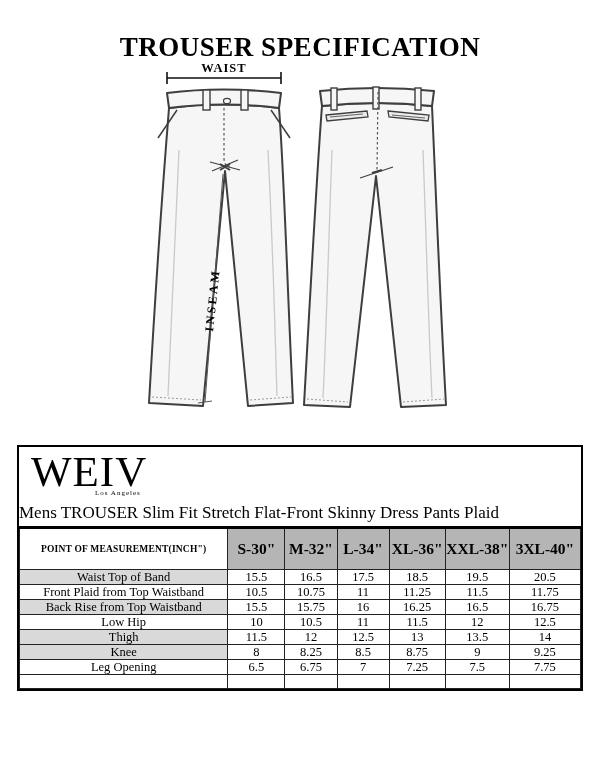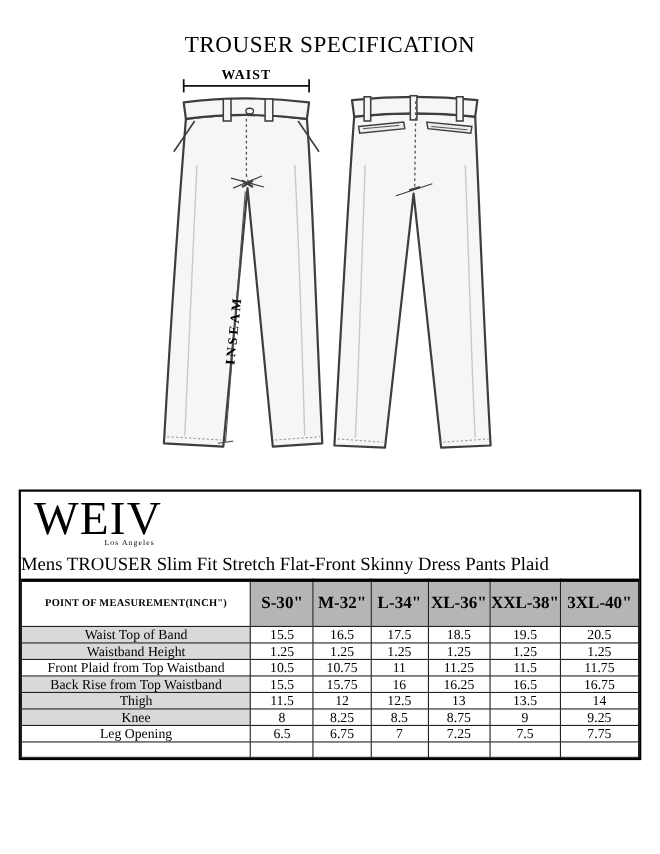--- a/index.html
+++ b/index.html
@@ -1,19 +1,19 @@
 <!DOCTYPE html>
 <html style="--header-bg: #b5b5b5; --label-bg: #d9d9d9;"><head>
 <meta charset="utf-8">
 <style>
   html,body{margin:0;padding:0;background:#fff;}
   body{width:600px;height:776px;position:relative;font-family:"Liberation Serif","DejaVu Serif",serif;color:#000;overflow:hidden;}
 
   .page-title{position:absolute;top:14px;left:0;width:600px;text-align:center;
-    font-size:21px;font-weight:normal;letter-spacing:.5px;}
+    font-size:27px;font-weight:bold;letter-spacing:.5px;}
 
   .diagram-svg{position:absolute;top:0;left:0;}
 
   .sheet{position:absolute;left:17px;top:445px;width:562px;border:2px solid #000;background:#fff;}
   .brand-block{padding:4px 0 0 12px;height:52px;}
   .brand-name{font-size:43px;line-height:42px;letter-spacing:1px;font-weight:normal;}
   .brand-sub{font-size:7px;letter-spacing:1px;margin:-4px 0 0 64px;}
   .product-title{text-align:left;font-size:17px;padding:0 0 3px 0;}
 
   table.spec{width:100%;border-collapse:collapse;table-layout:fixed;border-top:3px solid #000;}
@@ -138,47 +138,47 @@
         <tr>
           <td class="lbl shaded">Waist Top of Band</td>
           <td class="val">15.5</td>
           <td class="val">16.5</td>
           <td class="val">17.5</td>
           <td class="val">18.5</td>
           <td class="val">19.5</td>
           <td class="val">20.5</td>
         </tr>
         <tr>
-          <td class="lbl shaded">Waistband Height</td>
-          <td class="val">1.25</td>
-          <td class="val">1.25</td>
-          <td class="val">1.25</td>
-          <td class="val">1.25</td>
-          <td class="val">1.25</td>
-          <td class="val">1.25</td>
-        </tr>
-        <tr>
           <td class="lbl">Front Plaid from Top Waistband</td>
           <td class="val">10.5</td>
           <td class="val">10.75</td>
           <td class="val">11</td>
           <td class="val">11.25</td>
           <td class="val">11.5</td>
           <td class="val">11.75</td>
         </tr>
         <tr>
           <td class="lbl shaded">Back Rise from Top Waistband</td>
           <td class="val">15.5</td>
           <td class="val">15.75</td>
           <td class="val">16</td>
           <td class="val">16.25</td>
           <td class="val">16.5</td>
           <td class="val">16.75</td>
         </tr>
         <tr>
+          <td class="lbl">Low Hip</td>
+          <td class="val">10</td>
+          <td class="val">10.5</td>
+          <td class="val">11</td>
+          <td class="val">11.5</td>
+          <td class="val">12</td>
+          <td class="val">12.5</td>
+        </tr>
+        <tr>
           <td class="lbl shaded">Thigh</td>
           <td class="val">11.5</td>
           <td class="val">12</td>
           <td class="val">12.5</td>
           <td class="val">13</td>
           <td class="val">13.5</td>
           <td class="val">14</td>
         </tr>
         <tr>
           <td class="lbl shaded">Knee</td>

